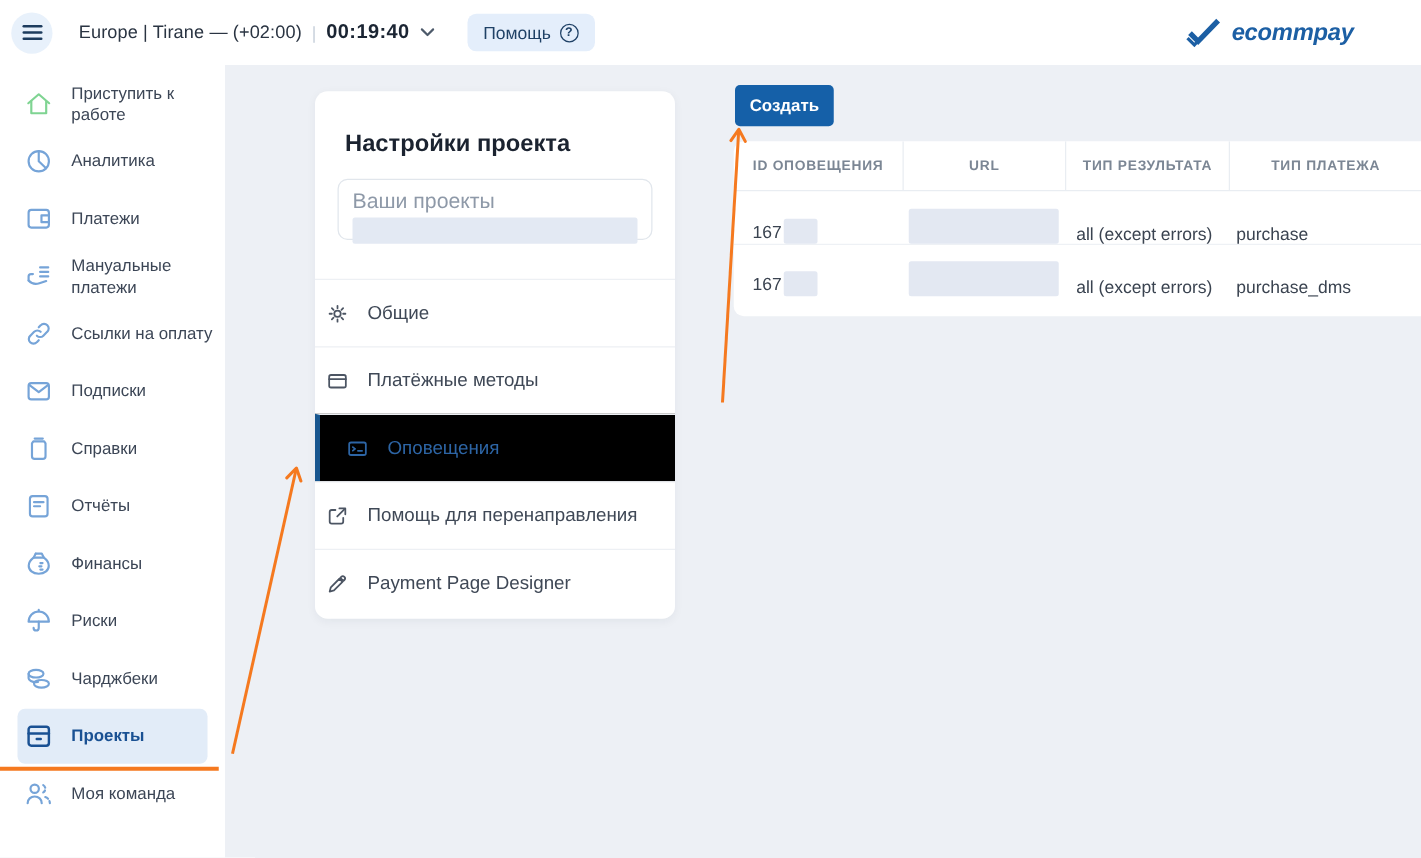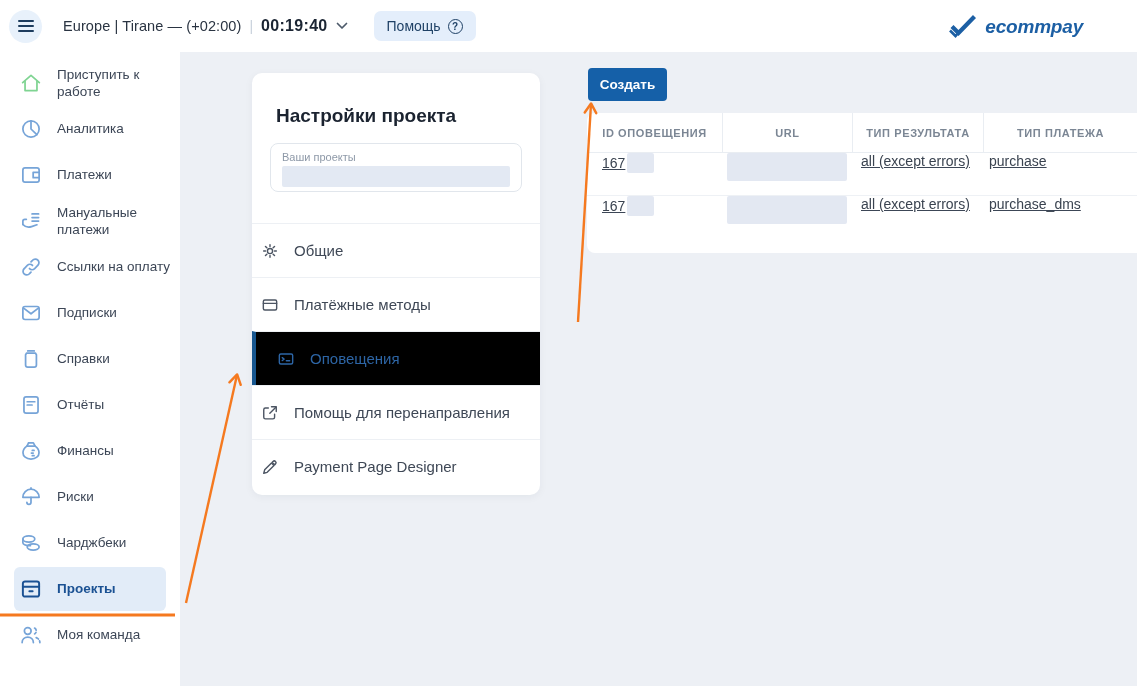--- a/index.html
+++ b/index.html
@@ -73,21 +73,21 @@
   .settings-card {
     position: absolute; left: 72px; top: 21px; width: 288px; height: 422px;
     background: #fff; border-radius: 10px; overflow: hidden;
     box-shadow: 0 2px 8px rgba(28,42,61,.05);
   }
   .sc-title { padding: 32px 24px 0; font-size: 19px; font-weight: 700; color: #1b2330; }
   .project-select {
     margin: 16px 18px 0; height: 49px; border: 1px solid #e1e6ec; border-radius: 8px;
     padding: 7px 11px 0; cursor: pointer; background: #fff;
   }
-  .ps-label { font-size: 11px; color: #8e99a8; }
+  .ps-label { font-size: 17px; color: #8e99a8; }
   .ps-redacted { margin-top: 3px; height: 21px; background: #e3e9f3; border-radius: 2px; }
   .sc-menu { margin-top: 31px; }
   .sc-item {
     height: 54px; display: flex; align-items: center; gap: 14px;
     padding-left: 8px; border-top: 1px solid #edf0f4; cursor: pointer;
     font-size: 15px; color: #3f4856;
   }
   .micon { width: 20px; height: 20px; color: #4c5563; flex: 0 0 20px; }
   .sc-item.selected {
     background: #000000; border-left: 4px solid #17568f; padding-left: 20px;
@@ -106,21 +106,21 @@
   .table-card {
     position: absolute; left: 407px; top: 61px; right: 0; height: 140px;
     background: #fff; border-radius: 8px 0 0 8px; overflow: hidden;
   }
   .thead { height: 40px; display: flex; border-bottom: 1px solid #e9edf2; }
   .th {
     display: flex; align-items: center; justify-content: center;
     font-size: 11px; font-weight: 700; color: #7b8694; letter-spacing: .6px;
   }
   .th + .th { border-left: 1px solid #e9edf2; }
-  .trow { height: 42px; display: flex; align-items: flex-start; cursor: pointer; text-decoration: underline; }
+  .trow { height: 42px; display: flex; align-items: flex-end; cursor: pointer; }
   .trow + .trow { border-top: 1px solid #eef1f5; }
   .c1 { width: 135px; padding-left: 15px; display: flex; align-items: center; }
   .c2 { width: 130px; display: flex; justify-content: center; }
   .c3 { width: 131px; padding-left: 9px; }
   .c4 { flex: 1; padding-left: 6px; }
   .cell-text { font-size: 14px; color: #3a4350; }
   .red-id { width: 27px; height: 20px; background: #e3e8f2; border-radius: 2px; margin-left: 2px; }
   .red-url { width: 120px; height: 28px; background: #e3e8f2; border-radius: 2px; }
 
   

